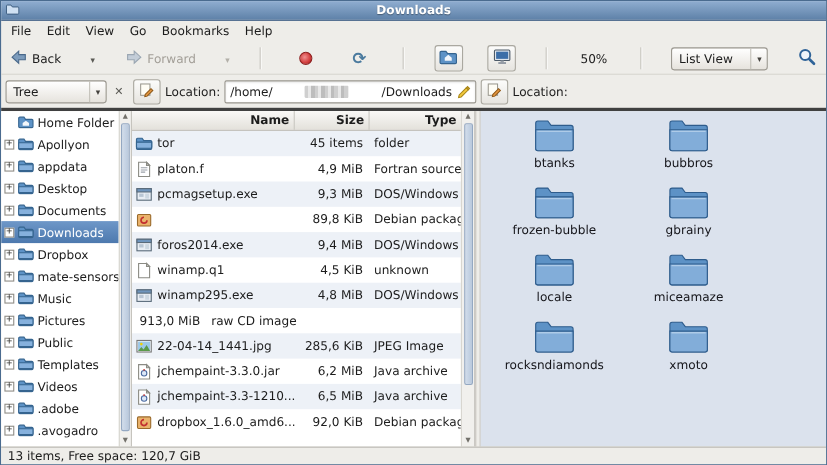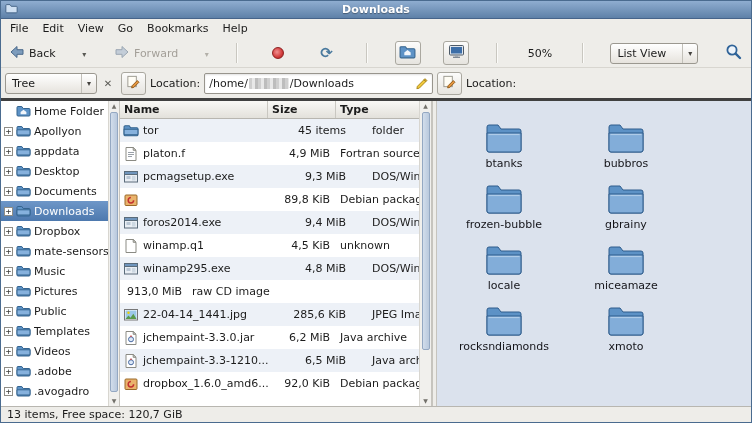--- a/index.html
+++ b/index.html
@@ -49,21 +49,21 @@
   .pb-left{width:114px; display:flex; align-items:center; gap:2px; padding-left:2px;}
   .tree-combo{min-width:0; flex:1;}
   .xbtn{width:18px; height:18px; display:flex; align-items:center; justify-content:center; color:#5a5a55; font-size:10px;}
   .pb-mid{width:312px; display:flex; align-items:center; gap:4px;}
   .pb-right{flex:1; display:flex; align-items:center; gap:4px; padding-right:4px;}
   .mini-btn{width:25px; height:23px; flex:0 0 25px; border:1px solid #aaa8a0; border-radius:3px;
     background:linear-gradient(#fcfcfb,#e6e4df); display:flex; align-items:center; justify-content:center;}
   .loc-label{white-space:nowrap;}
   .entry{flex:1; height:21px; min-width:0; border:1px solid #98958d; border-radius:2px; background:#fff;
     display:flex; align-items:center; padding:0 4px; box-shadow:inset 0 1px 2px rgba(0,0,0,.12);}
-  .entry-text{flex:1; display:flex; align-items:center; white-space:nowrap; overflow:hidden;}
+  .entry-text{flex:1; display:flex; align-items:center; white-space:nowrap; overflow:hidden;justify-content:space-between;}
   .entry-icon{margin-left:4px; display:flex;}
   .redacted{display:inline-block; width:40px; height:11px; margin:0 1px; border-radius:1px;
     background:repeating-linear-gradient(90deg,#cfcfcf 0 3px,#e8e8e8 3px 6px,#bdbdbd 6px 9px);
     filter:blur(.7px);}
   
   .main{flex:1; min-height:0; display:flex; border-top:3px solid #404040;}
   .sidebar{width:107px; flex:0 0 107px; background:#fff; overflow:hidden;}
   .side-row{height:20px; display:flex; align-items:center; gap:3px; padding-left:3px; white-space:nowrap; overflow:hidden;}
   .side-row.selected{background:linear-gradient(#6e97c8,#4d79ae); color:#fff;}
   .expander{width:9px; height:9px; flex:0 0 9px; border:1px solid #8f8d86; background:#fff; color:#3a3a36;
@@ -71,33 +71,33 @@
   .expander.none{visibility:hidden;}
   .slabel{overflow:hidden;}
   .sicon{display:flex; flex:0 0 15px;}
   .vscroll{width:12px; flex:0 0 12px; background:#f1f0ed; border-left:1px solid #d8d6d0; border-right:1px solid #c6c4be;
     display:flex; flex-direction:column; align-items:center;}
   .scroll-arrow{height:10px; font-size:6px; color:#72706a; line-height:10px; width:100%; text-align:center;}
   .scroll-thumb{width:8px; border-radius:2px; background:linear-gradient(90deg,#d2ddeb,#b9c9dd); border:1px solid #94a8c2;}
   .side-thumb{height:280px; margin-top:1px;}
   .list-thumb{height:238px; margin-top:1px;}
   .listpane{width:299px; flex:0 0 299px; display:flex; flex-direction:column; background:#fff;}
-  .listheader{height:18px; flex:0 0 18px; display:flex; background:linear-gradient(#f9f8f6,#e3e1db); border-bottom:1px solid #b8b6b0;}
+  .listheader{height:18px; flex:0 0 18px; display:flex; background:linear-gradient(#f9f8f6,#e3e1db); border-bottom:1px solid #b8b6b0;text-align:right;}
   .hcell{padding:2px 4px; border-right:1px solid #c9c7c1; font-weight:bold; overflow:hidden; white-space:nowrap;}
   .hcell-0{width:148px;} .hcell-1{width:68px;} .hcell-2{flex:1; border-right:none;}
   .rows{flex:1; overflow:hidden; background:#fff;}
   .row{height:23px; display:flex; align-items:center;}
-  .row.alt{background:#edf1f7;gap:16px;}
+  .row.alt{background:#edf1f7;}
   .cell.name{width:148px; display:flex; align-items:center; gap:4px; padding-left:3px; overflow:hidden; white-space:nowrap;}
   .cell.size{width:68px; text-align:right; padding-right:6px; white-space:nowrap;}
   .cell.type{flex:1; padding-left:4px; overflow:hidden; white-space:nowrap;}
   .ficon{display:flex; width:16px; flex:0 0 16px; justify-content:center;}
   .list-scroll{width:13px; flex:0 0 13px;}
   .splitter{width:5px; flex:0 0 5px; background:#eeede9; border-left:1px solid #c6c4be; border-right:1px solid #c6c4be;}
-  .iconpane{flex:1; background:#dbe2ed; padding:21px 0 0 6px; display:grid;
+  .iconpane{flex:1; background:#dbe2ed; padding:6px 0 0 6px; display:grid;
     grid-template-columns:122px 122px; grid-auto-rows:61px; align-content:start;}
   .game-item{display:flex; flex-direction:column; align-items:center; gap:1px;}
   .glabel{font-size:11px; color:#15151a; white-space:nowrap;}
   
   .statusbar{height:16px; flex:0 0 16px; border-top:1px solid #b8b6b0; background:#eeede9;
     display:flex; align-items:center; padding-left:6px;}
 </style>
 </head>
 <body>
 

